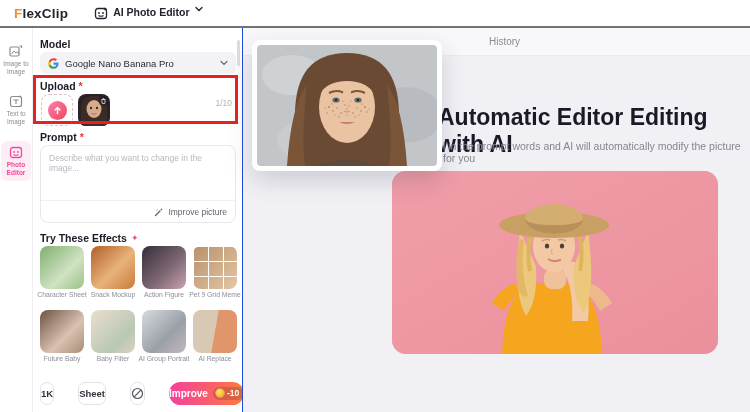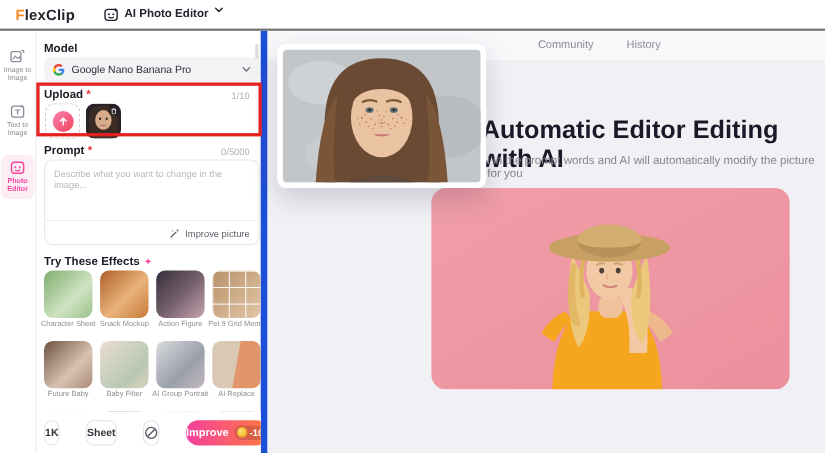--- a/index.html
+++ b/index.html
@@ -19,26 +19,26 @@
   .rail { position:absolute; left:0; top:28px; width:33px; height:384px; background:#fff;
     border-right:1px solid #ededf2; z-index:4; display:flex; flex-direction:column; align-items:center; padding-top:12px; gap:10px; }
   .rail-item { width:30px; display:flex; flex-direction:column; align-items:center; gap:2px; cursor:pointer;
     padding:4px 0; border-radius:6px; }
   .rail-item .lbl { font-size:6.5px; color:#8a8a95; text-align:center; line-height:1.25; }
   .rail-item.active { background:#fdeef6; }
   .rail-item.active .lbl { color:#f5479d; font-weight:bold; }
 
   
   .panel { position:absolute; left:33px; top:28px; width:210px; height:384px; background:#fff;
-    border-right:6px solid #1d4ed8; z-index:3; overflow:hidden; }
+    border-right:1px solid #1d4ed8; z-index:3; overflow:hidden; }
   .scrollthumb { position:absolute; right:2px; top:12px; width:3px; height:26px; background:#dcdce2; border-radius:2px; }
 
   .sec-label { font-size:10.5px; font-weight:bold; color:#1b1b26; }
   .req { color:#e5383b; font-weight:bold; }
-  .counter { font-size:8.5px; color:#b0b0ba; }
+  .counter { font-size:8.5px; color:#b0b0ba;margin-top:16px; }
 
   .model-label { position:absolute; left:7px; top:10px; }
   .model-select { position:absolute; left:7px; top:24px; width:196px; height:22px; background:#f3f3f6;
     border-radius:6px; display:flex; align-items:center; padding:0 8px; gap:6px; cursor:pointer; }
   .model-select .txt { font-size:9.5px; color:#2a2a35; flex:1; }
 
   .upload-label { position:absolute; left:7px; top:52px; }
   .upload-count { position:absolute; right:10px; top:54px; }
   .upload-add { position:absolute; left:8px; top:66px; width:32px; height:32px; border:1px dashed #dcc0cb;
     border-radius:8px; display:flex; align-items:center; justify-content:center; cursor:pointer; background:#fff; }
@@ -321,21 +321,20 @@
           <span class="cost">-10</span>
         </span>
       </button>
     </div>
   </div>
 
   <div class="annotation"></div>
 
   <div class="main-strip"></div>
   <div class="tabs" style="left:487px;">
-    <div class="tab">Community</div>
     <div class="tab">History</div>
   </div>
 
   <div class="hero-title">Automatic Editor Editing with AI</div>
   <div class="hero-sub">l in the prompt words and AI will automatically modify the picture for you</div>
 
   <div class="float-img">
     <svg viewBox="0 0 180 121" preserveAspectRatio="none">
       <rect width="180" height="121" fill="#c3c6c9"></rect>
       <ellipse cx="35" cy="30" rx="30" ry="20" fill="#d2d5d7" opacity=".8"></ellipse>

